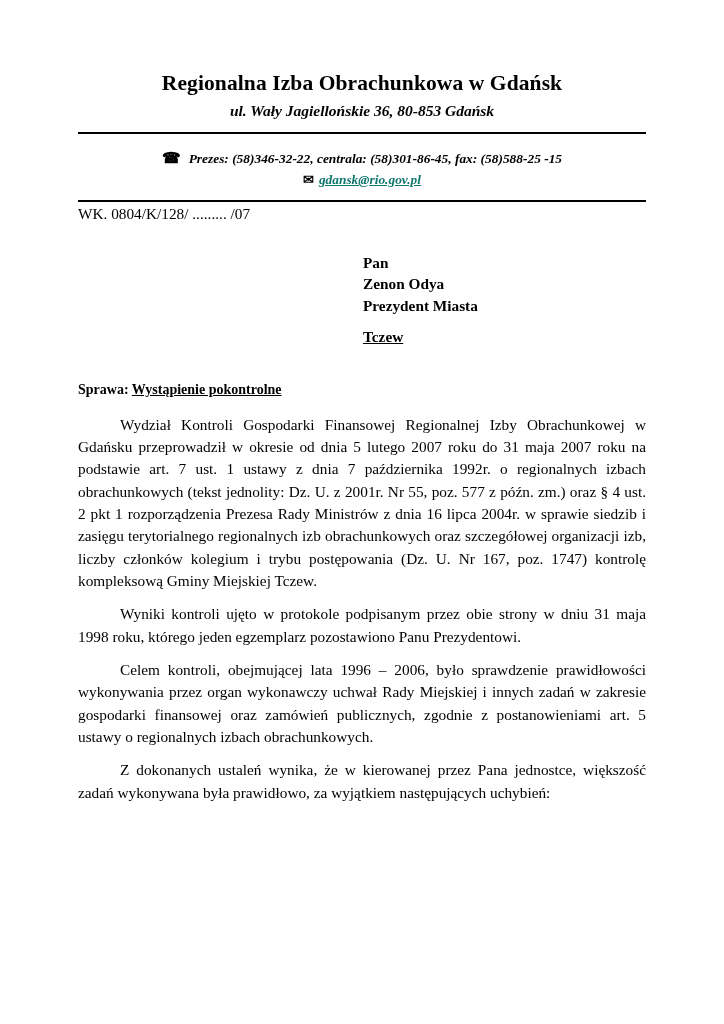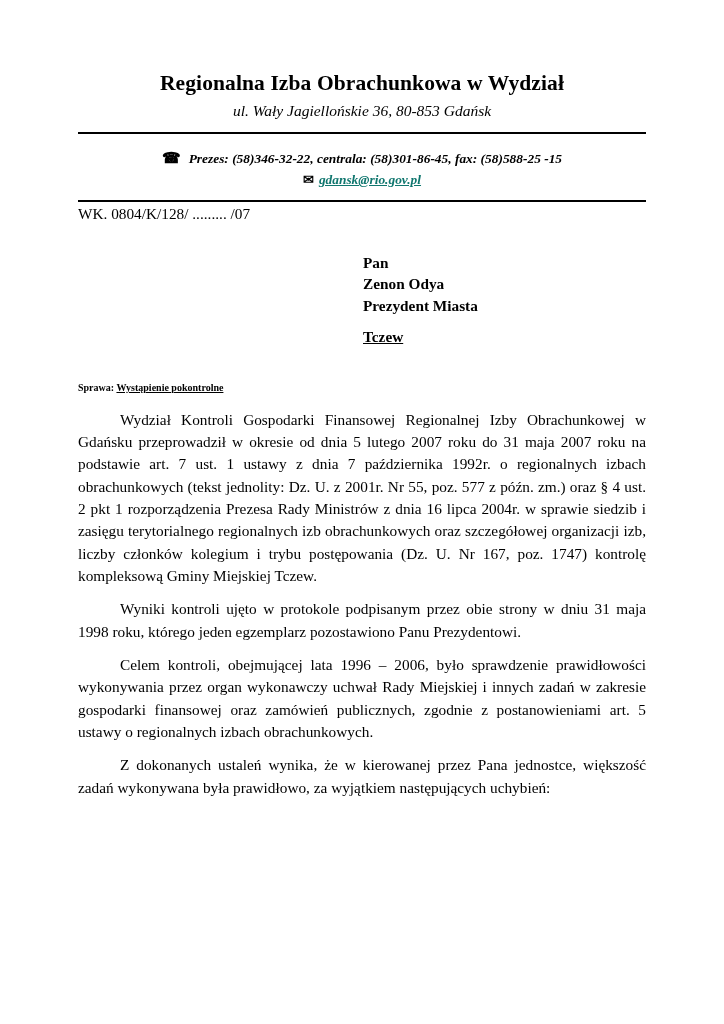--- a/index.html
+++ b/index.html
@@ -29,21 +29,21 @@
   }
   .org-name {
     font-size: 21.5px;
     font-weight: bold;
     letter-spacing: 0.1px;
     line-height: 1.25;
     margin: 0;
   }
   .org-address {
     font-size: 15.5px;
-    font-weight: normal;
+    font-weight: bold;
     font-style: italic;
     margin: 4px 0 0 0;
     line-height: 1.25;
   }
   .rule {
     border: none;
     border-top: 2px solid #000;
     margin: 12px 0 0 0;
     height: 0;
   }
@@ -107,21 +107,21 @@
     white-space: nowrap;
   }
   .addressee .underlined {
     text-decoration: underline;
     margin-top: 9px;
   }
 
   
   .subject {
     margin-top: 34px;
-    font-size: 10px;
+    font-size: 14px;
     font-weight: bold;
   }
   .subject .subject-value {
     text-decoration: underline;
   }
 
   
   .body {
     margin-top: 16px;
   }
@@ -136,21 +136,21 @@
   .body p:last-child {
     margin-bottom: 0;
   }
 </style>
 </head>
 <body>
 
 <div class="page">
 
   <div class="letterhead">
-    <h1 class="org-name">Regionalna Izba Obrachunkowa w Wydział</h1>
+    <h1 class="org-name">Regionalna Izba Obrachunkowa w Gdańsk</h1>
     <p class="org-address">ul. Wały Jagiellońskie 36, 80-853 Gdańsk</p>
   </div>
 
   <hr class="rule">
 
   <div class="contact-block">
     <span class="contact-line">
       <span class="phone-glyph">☎</span><span>Prezes: (58)346-32-22, centrala: (58)301-86-45, fax: (58)588-25 -15</span>
     </span>
     <span class="contact-line">

